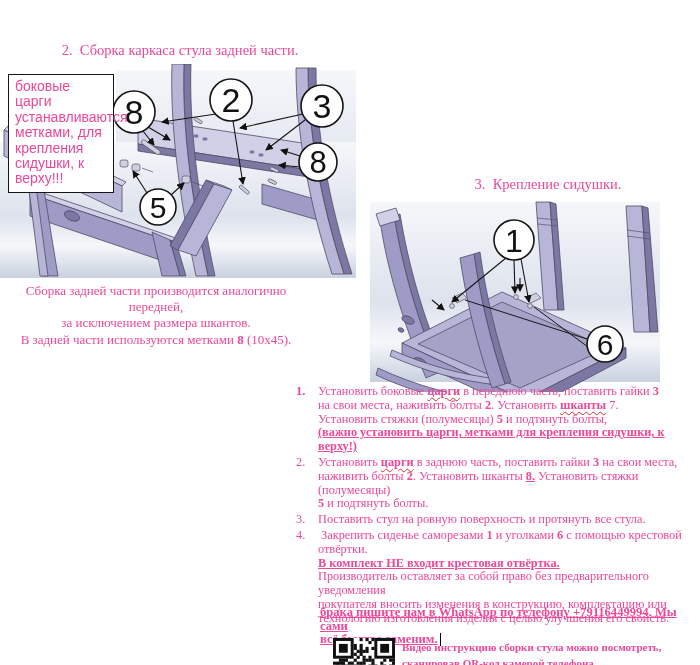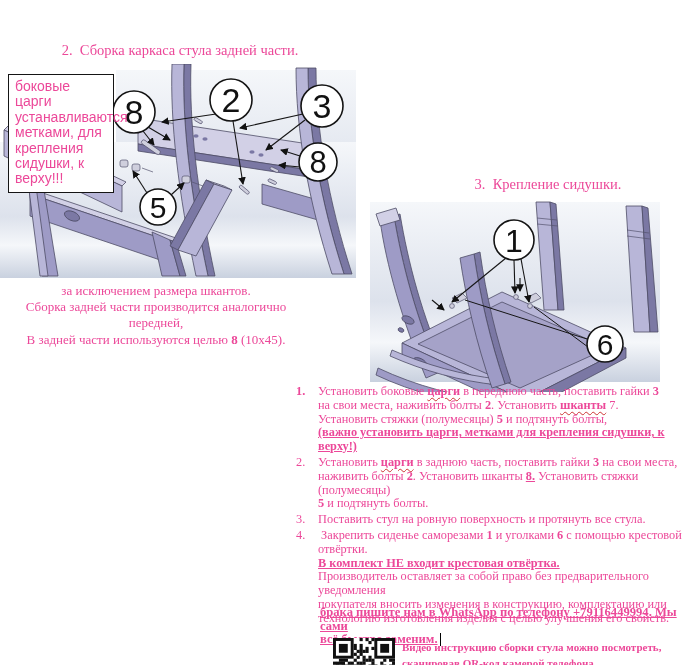--- a/index.html
+++ b/index.html
@@ -158,23 +158,23 @@
         <text class="ct" x="158" y="154" font-size="30">5</text>
         </g>
     </g>
   </svg>
 
   <div class="abs note-box">
     <span>боковые царги устанавливаются метками, для крепления сидушки, к верху!!!</span>
   </div>
 
   <div class="abs rear-caption center">
+    <div>Сборка задней части производится аналогично передней,</div>
     <div>за исключением размера шкантов.</div>
-    <div>Сборка задней части производится аналогично передней,</div>
-    <div><span>В задней части используются целью </span><span class="rb">8</span><span> (10x45).</span></div>
+    <div><span>В задней части используются метками </span><span class="rb">8</span><span> (10x45).</span></div>
   </div>
 
   <div class="abs title" style="left:408px;top:140px;width:280px;text-align:center;">3.&nbsp; Крепление сидушки.</div>
 
   <svg class="abs" style="left:368px;top:164px;" width="300" height="192" viewBox="0 0 300 192">
     <defs>
       <linearGradient id="bg2" x1="0" y1="0" x2="0" y2="1">
         <stop offset="0" stop-color="#f5f7fa"></stop>
         <stop offset="0.55" stop-color="#dde2ec"></stop>
         <stop offset="0.78" stop-color="#f5f7fa"></stop>

